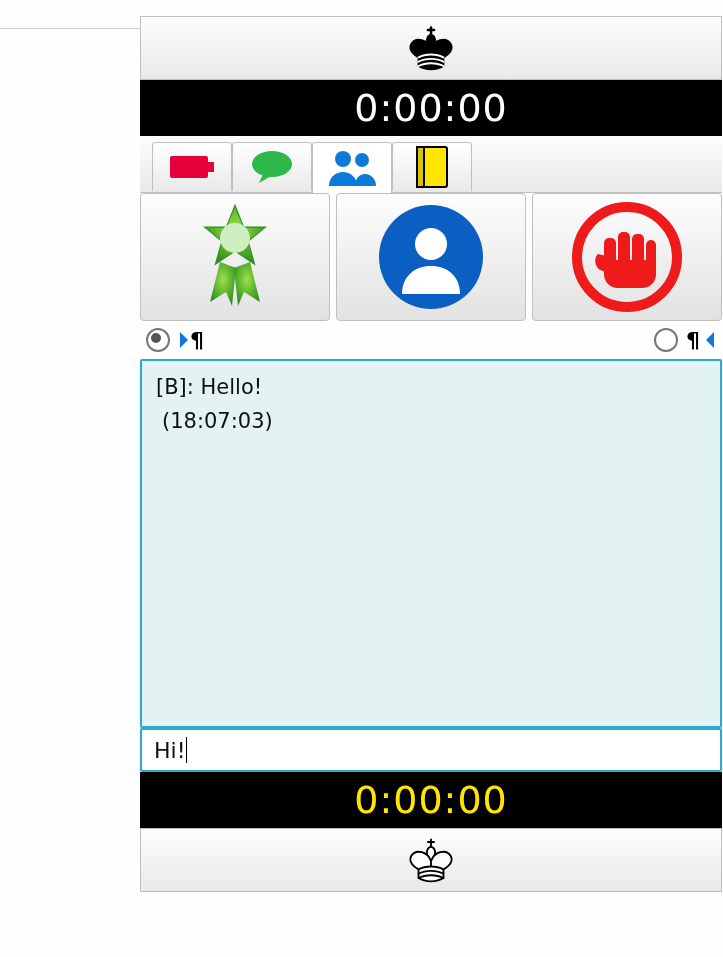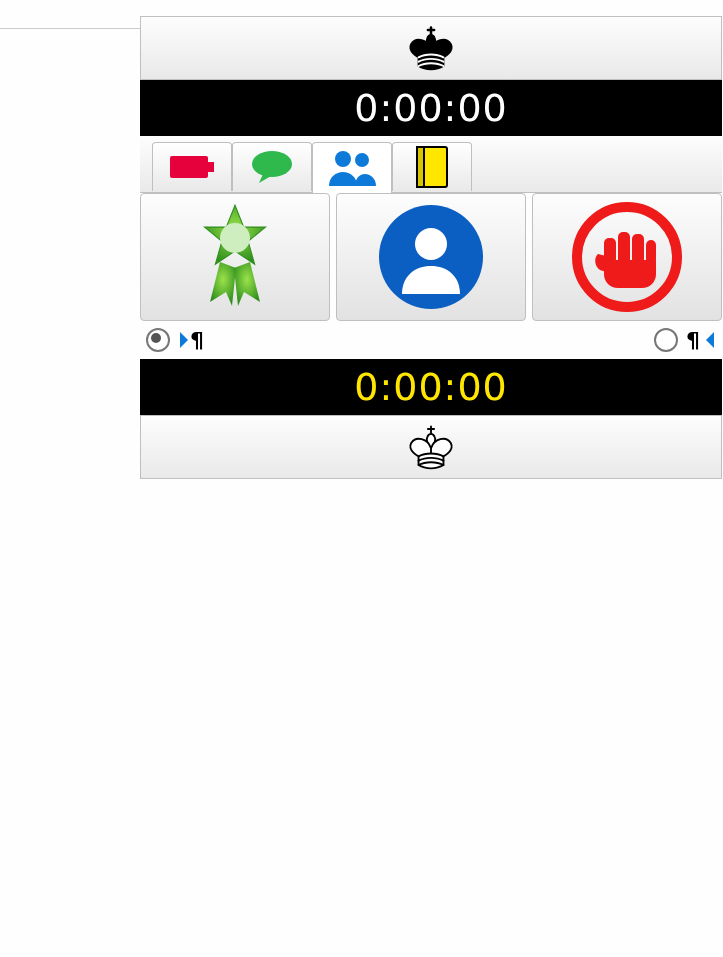--- a/index.html
+++ b/index.html
@@ -171,21 +171,32 @@
     <span style="flex:1"></span>
     <span class="radio"></span>
     <span>
       <svg width="30" height="24" viewBox="0 0 30 24">
         <text x="0" y="20" font-size="22" font-weight="bold" fill="#000">¶</text>
         <path d="M28 4 L20 12 L28 20 Z" fill="#0d7ad9"></path>
       </svg>
     </span>
   </div>
 
-
+  <div class="chat">
+    <div>
+      <span>[B]</span>:
+      <span>Hello!</span>
+    </div>
+    <div class="time">(18:07:03)</div>
+  </div>
+
+  <div class="input">
+    <span>Hi!</span>
+      <span class="caret"></span>
+  </div>
 
   <div class="clock yellow">
     <span>0:00:00</span>
   </div>
 
   <div class="player-bar">
     <span>
       <svg width="66" height="56" viewBox="0 0 45 45">
         <g fill="#fff" stroke="#000" stroke-width="1.5" stroke-linecap="round" stroke-linejoin="round">
           <path d="M22.5 11.6V6"></path>

